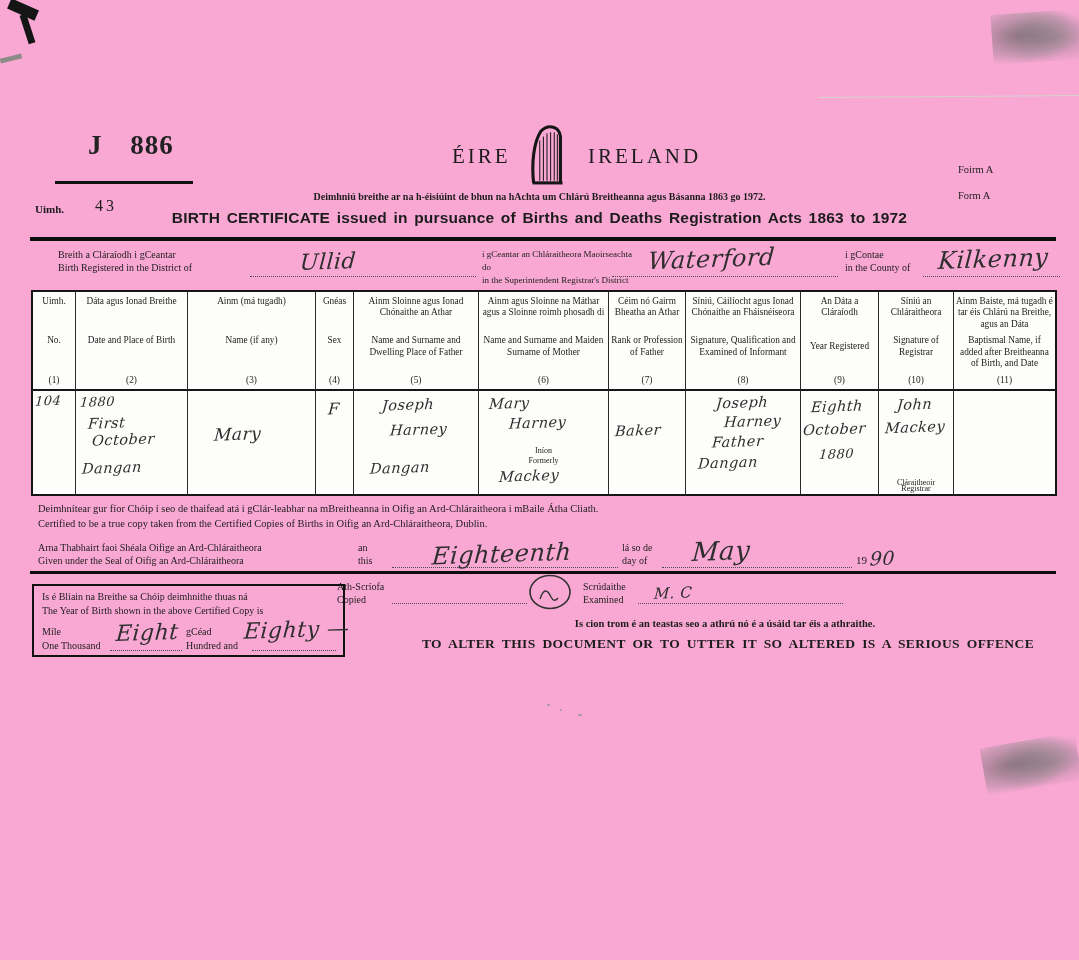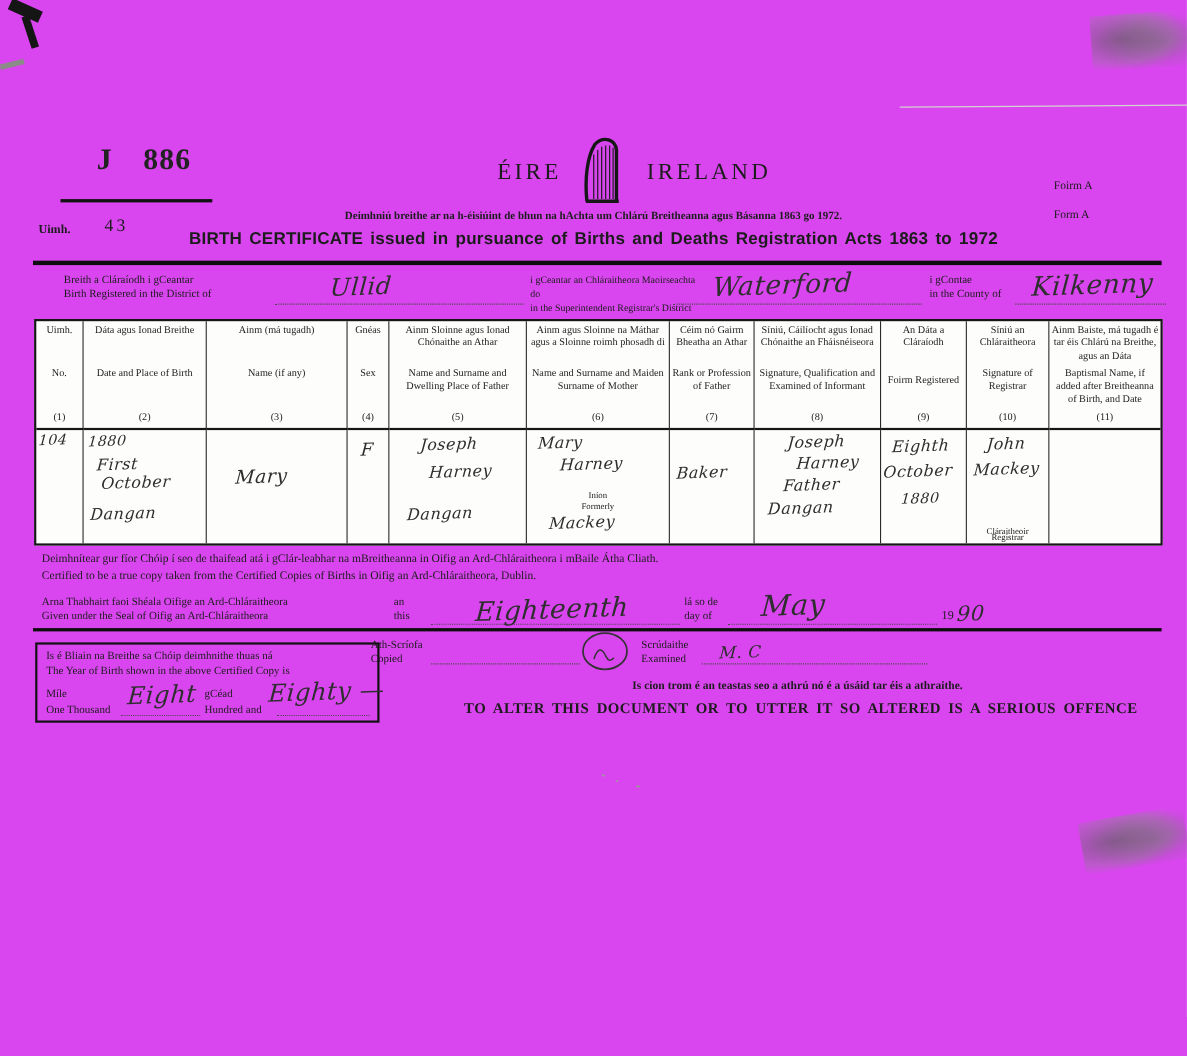--- a/index.html
+++ b/index.html
@@ -1,19 +1,19 @@
 <!DOCTYPE html>
 <html><head>
 <meta charset="utf-8">
 <style>
   * { box-sizing: border-box; margin: 0; padding: 0; }
   html,body { background:#ffffff; }
   .scan {
     position: relative; width: 1079px; height: 960px;
-    background: #d946ef; overflow: hidden;
+    background: #f9a8d4; overflow: hidden;
     font-family: "Liberation Serif", serif; color: #1c1c1c;
   }
   .abs { position: absolute; }
   
   .hw {
     font-family: "DejaVu Serif", serif; font-style: italic;
     color: #2e2e2e; letter-spacing: .5px; white-space: nowrap;
     display: inline-block; transform: rotate(-2deg) skewX(-6deg);
   }
   
@@ -166,21 +166,21 @@
           <span>Rank or Profession of Father</span>
           <span>(7)</span>
       </div>
       <div class="cell hcell c8">
         <span>Síniú, Cáilíocht agus Ionad Chónaithe an Fháisnéiseora</span>
           <span>Signature, Qualification and Examined of Informant</span>
           <span>(8)</span>
       </div>
       <div class="cell hcell c9">
         <span>An Dáta a Cláraíodh</span>
-          <span>Foirm Registered</span>
+          <span>Year Registered</span>
           <span>(9)</span>
       </div>
       <div class="cell hcell c10">
         <span>Síniú an Chláraitheora</span>
           <span>Signature of Registrar</span>
           <span>(10)</span>
       </div>
       <div class="cell hcell c11">
         <span>Ainm Baiste, má tugadh é tar éis Chlárú na Breithe, agus an Dáta</span>
           <span>Baptismal Name, if added after Breitheanna of Birth, and Date</span>

